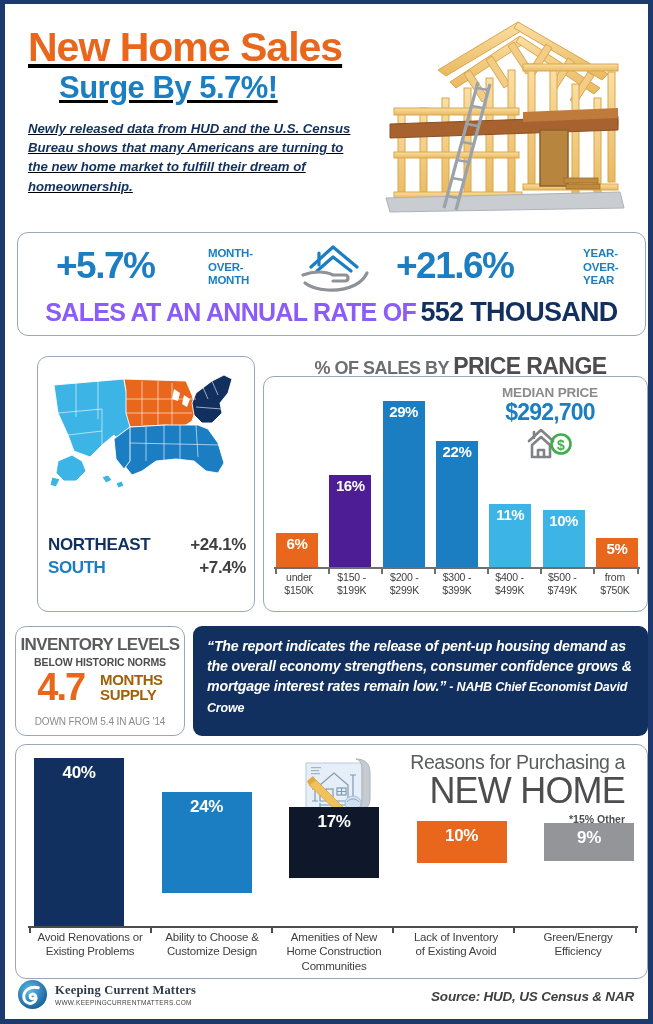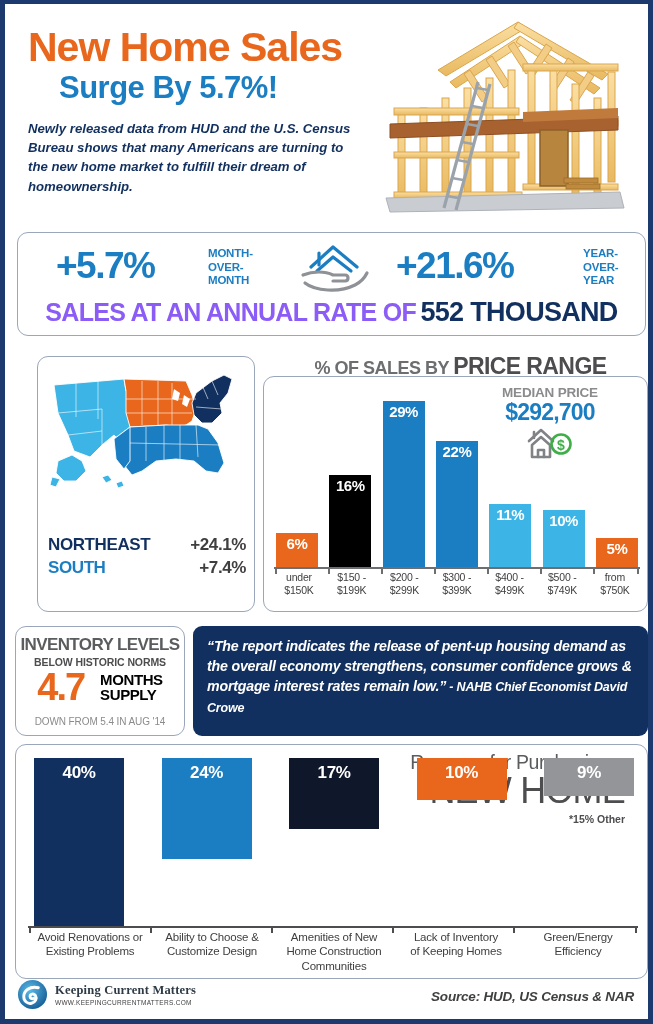--- a/index.html
+++ b/index.html
@@ -13,21 +13,21 @@
     position: relative;
     width: 653px; height: 1024px;
     background: #ffffff;
     border: 5px solid #1d3a6e;
     border-top-width: 4px;
     border-bottom-width: 5px;
   }
 
   
   .header { position: relative; height: 222px; }
-  .title-block { position: absolute; left: 23px; top: 22px; width: 360px; }
+  .title-block { position: absolute; left: 23px; top: 22px; width: 360px; text-decoration: underline; }
   .title-main {
     font-size: 41px; font-weight: bold; color: #e8671c;
     letter-spacing: -1px; line-height: 1.03;
   }
   .title-sub {
     font-size: 31px; font-weight: bold; color: #1b7ec2;
     letter-spacing: -0.5px; line-height: 1.15; margin-top: 2px; margin-left: 31px;
   }
   .title-desc {
     margin-top: 13px;
@@ -127,21 +127,21 @@
   .inv-card {
     position: absolute; left: 10px; top: 622px;
     width: 170px; height: 110px;
     border: 1.5px solid #9aa7bb; border-radius: 11px; background: #fff;
     text-align: center;
   }
   .inv-t1 { font-size: 17px; font-weight: bold; color: #5b5c5e; letter-spacing: -0.6px; margin-top: 8px; }
   .inv-t2 { font-size: 10.5px; font-weight: bold; color: #4d4d4f; letter-spacing: -0.1px; margin-top: 1px; }
   .inv-mid { display: flex; align-items: center; justify-content: center; margin-top: 1px; }
   .inv-num { font-size: 38px; font-weight: bold; color: #e8671c; letter-spacing: -2px; line-height: 0.95; }
-  .inv-unit { font-size: 15px; font-weight: bold; color: #000000; line-height: 1.02; text-align: left; margin-left: 16px; letter-spacing: -0.4px; }
+  .inv-unit { font-size: 15px; font-weight: bold; color: #a16207; line-height: 1.02; text-align: left; margin-left: 16px; letter-spacing: -0.4px; }
   .inv-foot { font-size: 10px; color: #8b8b8d; letter-spacing: -0.1px; margin-top: 11px; }
 
   
   .quote-card {
     position: absolute; left: 188px; top: 622px;
     width: 455px; height: 110px;
     background: #12305f; border-radius: 9px;
     padding: 10px 14px 8px 14px;
   }
   .quote-txt {
@@ -157,21 +157,21 @@
     border: 1.5px solid #9aa7bb; border-radius: 11px; background: #fff;
   }
   .blueprint { position: absolute; left: 288px; top: 10px; width: 78px; height: 65px; }
   .reasons-head { position: absolute; right: 22px; top: 6px; text-align: right; }
   .rh1 { font-size: 19.5px; color: #5b5c5e; letter-spacing: -0.4px; }
   .rh2 { font-size: 36px; color: #4d4d4f; letter-spacing: -0.8px; line-height: 1.0; margin-top: -1px; }
   .rh3 { font-size: 10.5px; font-weight: bold; color: #4d4d4f; margin-top: 4px; }
 
   .rbars {
     position: absolute; left: 18px; bottom: 52px; width: 600px; height: 168px;
-    display: flex; align-items: flex-start; justify-content: space-between;
+    display: flex; align-items: center; justify-content: space-between;
   }
   .rbar { width: 90px; position: relative; }
   .rbar .v {
     position: absolute; top: 5px; left: 0; width: 100%;
     text-align: center; color: #fff; font-size: 17px; font-weight: bold;
     letter-spacing: -0.4px;
   }
   .raxis { position: absolute; left: 12px; bottom: 50px; width: 610px; height: 2px; background: #4d4d4f; }
   .rtick { position: absolute; bottom: 45px; width: 1.5px; height: 6px; background: #4d4d4f; }
   .rlabels {
@@ -382,21 +382,21 @@
         <circle cx="35" cy="18" r="9.5" fill="none" stroke="#3fae49" stroke-width="2.6"></circle>
         <text x="35" y="23.5" font-family="Liberation Sans, sans-serif" font-size="14" font-weight="bold" fill="#3fae49" text-anchor="middle">$</text>
       </svg>
     </div>
 
     <div class="pchart">
       <div class="pbars">
         <div class="pbar" style="height:34px;background:#e8671c">
             <span class="v">6%</span>
           </div>
-        <div class="pbar" style="height:92px;background:#000000">
+        <div class="pbar" style="height:92px;background:#4c1d95">
             <span class="v">16%</span>
           </div>
         <div class="pbar" style="height:166px;background:#1b7ec2">
             <span class="v">29%</span>
           </div>
         <div class="pbar" style="height:126px;background:#1b7ec2">
             <span class="v">22%</span>
           </div>
         <div class="pbar" style="height:63px;background:#3cb4e5">
             <span class="v">11%</span>
@@ -539,21 +539,21 @@
         <div>Ability to Choose &amp;</div>
         <div>Customize Design</div>
       </div>
       <div class="rlabel">
         <div>Amenities of New</div>
         <div>Home Construction</div>
         <div>Communities</div>
       </div>
       <div class="rlabel">
         <div>Lack of Inventory</div>
-        <div>of Keeping Homes</div>
+        <div>of Existing Avoid</div>
       </div>
       <div class="rlabel">
         <div>Green/Energy</div>
         <div>Efficiency</div>
       </div>
     </div>
   </div>
 
   <div class="footer">
     <div class="logo-wrap">

